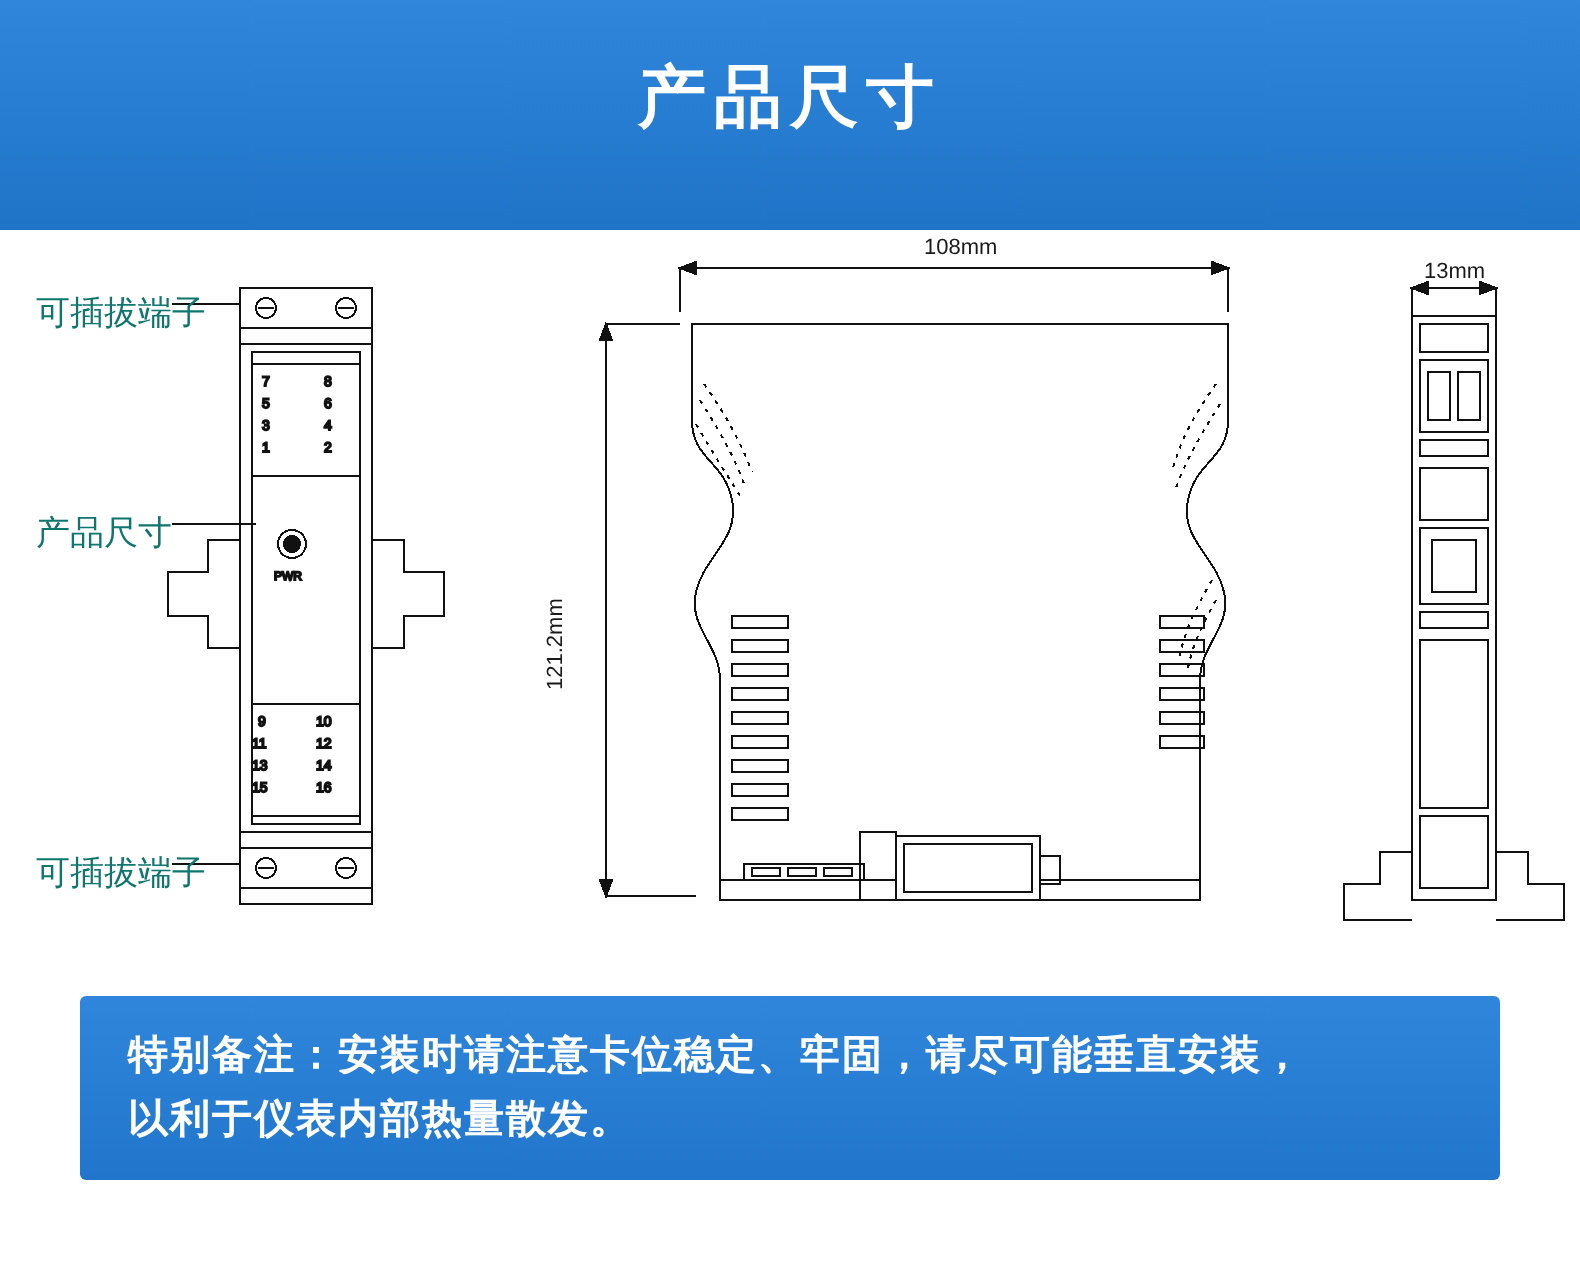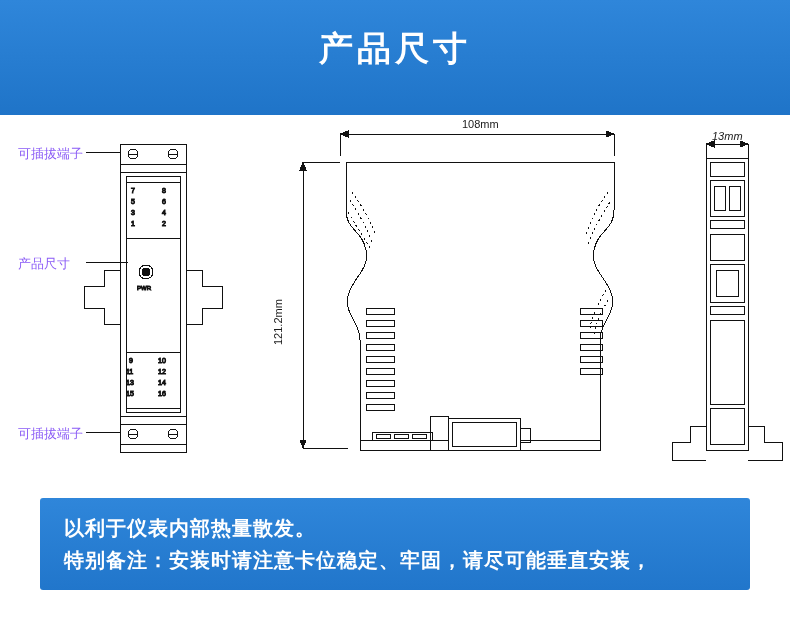--- a/index.html
+++ b/index.html
@@ -28,21 +28,21 @@
     background:#2a7fd4;
     background:linear-gradient(180deg,#2f86da 0%,#2176cb 100%);
     border-radius:3px;
   }
   .note-text{
     position:absolute;left:24px;top:14px;width:672px;
     color:#ffffff;font-size:20px;font-weight:bold;line-height:32px;
     letter-spacing:1px;
   }
   .lbl{
-    position:absolute;color:#8b5cf6;font-size:13px;white-space:nowrap;
+    position:absolute;color:#0f766e;font-size:17px;white-space:nowrap;
   }
   .dim{
     position:absolute;color:#1a1a1a;font-size:11px;white-space:nowrap;
   }
   .dim-v{
     position:absolute;color:#1a1a1a;font-size:11px;white-space:nowrap;
     transform:rotate(-90deg);transform-origin:left top;
   }
   svg{display:block;}
   .tiny{font-size:7px;fill:#111;font-family:"Liberation Sans",sans-serif;}
@@ -56,21 +56,21 @@
 </div>
 
 <div class="canvas">
 
   <div class="lbl" style="left:18px;top:45px;">可插拔端子</div>
   <div class="lbl" style="left:18px;top:155px;">产品尺寸</div>
   <div class="lbl" style="left:18px;top:325px;">可插拔端子</div>
 
   <div class="dim" style="left:452px;top:18px;margin-left:10px;">108mm</div>
   <div class="dim-v" style="left:272px;top:245px;">121.2mm</div>
-  <div class="dim" style="left:712px;top:30px;font-style:italic;">13mm</div>
+  <div class="dim" style="left:712px;top:30px;">13mm</div>
 
   <svg width="790" height="380" viewBox="0 0 790 380">
     <g fill="none" stroke="#111111" stroke-width="1" shape-rendering="crispEdges">
 
       <line x1="86" y1="52" x2="120" y2="52"></line>
       <line x1="86" y1="162" x2="128" y2="162"></line>
       <line x1="86" y1="332" x2="120" y2="332"></line>
 
       <path d="M120 170 L104 170 L104 186 L84 186 L84 208 L104 208 L104 224 L120 224"></path>
       <path d="M186 170 L202 170 L202 186 L222 186 L222 208 L202 208 L202 224 L186 224"></path>
@@ -216,16 +216,16 @@
       <rect x="710" y="308" width="34" height="36"></rect>
 
       <path d="M706 326 L690 326 L690 342 L672 342 L672 360 L706 360"></path>
       <path d="M748 326 L764 326 L764 342 L782 342 L782 360 L748 360"></path>
     </g>
   </svg>
 </div>
 
 <div class="note">
   <div class="note-text">
+    <div>特别备注：安装时请注意卡位稳定、牢固，请尽可能垂直安装，</div>
     <div>以利于仪表内部热量散发。</div>
-    <div>特别备注：安装时请注意卡位稳定、牢固，请尽可能垂直安装，</div>
   </div>
 </div>
 
 </body></html>

